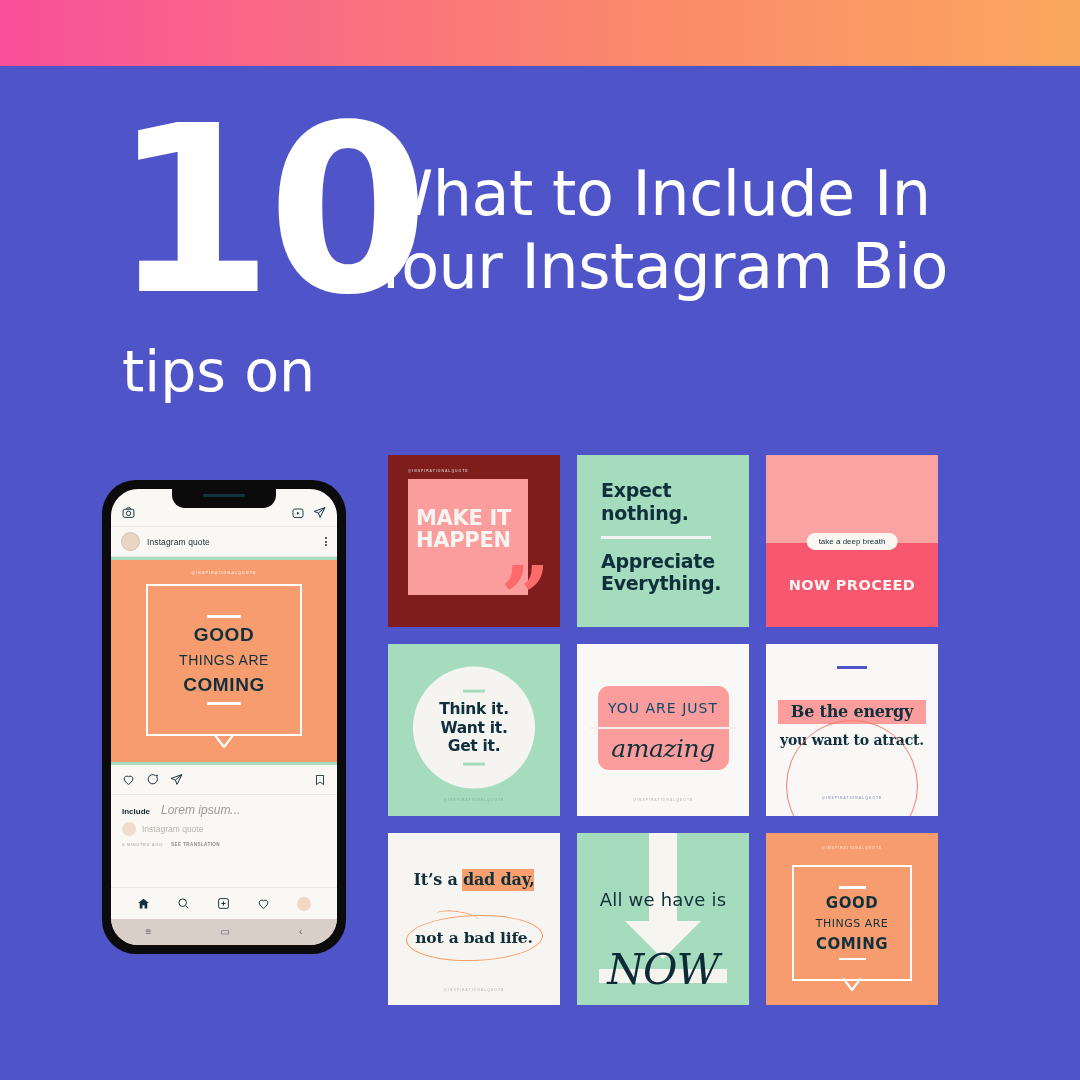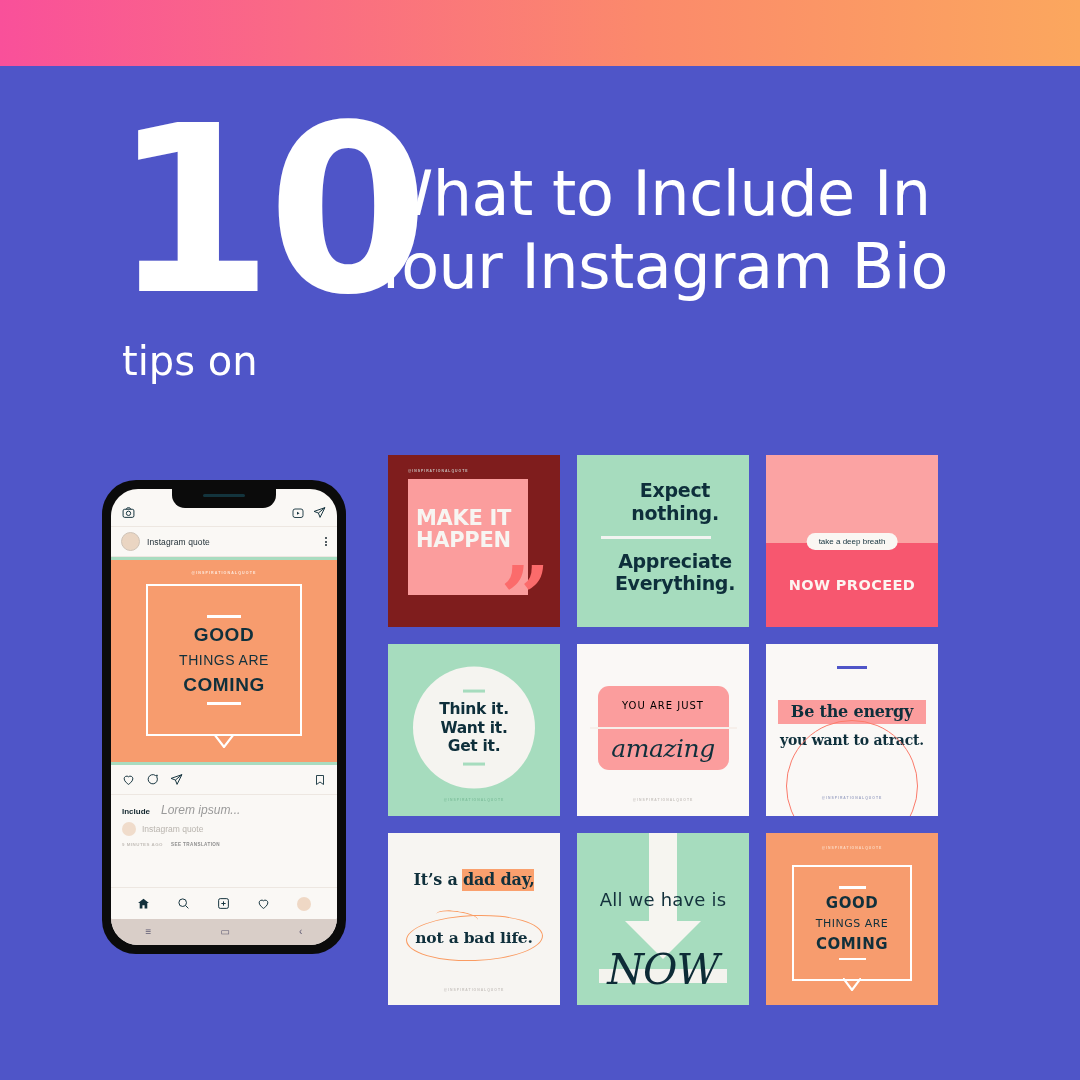--- a/index.html
+++ b/index.html
@@ -20,21 +20,21 @@
   
   #headline { position:absolute; left:0; top:66px; width:1080px; height:380px; }
   #big-number {
     position:absolute; left:112px; top:50px;
     font-size:232px; line-height:0.82; font-weight:700; color:#ffffff;
     letter-spacing:-6px;
     font-family:"DejaVu Sans", sans-serif;
   }
   #tips-on {
     position:absolute; left:122px; top:272px;
-    font-size:40px; font-weight:400; color:#ffffff; letter-spacing:0px;
+    font-size:57px; font-weight:400; color:#ffffff; letter-spacing:0px;
     font-family:"DejaVu Sans", sans-serif;
   }
   #headline-title {
     position:absolute; left:372px; top:92px; width:660px;
     font-size:62px; line-height:1.17; font-weight:400; color:#ffffff;
     letter-spacing:-0.5px;
     font-family:"DejaVu Sans", sans-serif;
   }
   #headline-title .tline { display:block; white-space:nowrap; }
 
@@ -160,21 +160,21 @@
     color:#F7F5F2; font-size:21px; font-weight:700; line-height:1.05; letter-spacing:-.3px;
     font-family:"DejaVu Sans", sans-serif;
   }
   #mk-quote {
     position:absolute; right:10px; bottom:6px;
     color:#FB6B6B; font-size:86px; line-height:.55; font-weight:700;
     font-family:"DejaVu Serif", serif;
   }
 
   
-  #card-expect { background:#A6DCBE; padding:24px 0 0 24px;text-align:center; }
+  #card-expect { background:#A6DCBE; padding:24px 0 0 24px; }
   #card-expect .ex-t {
     color:#0E2F3B; font-size:19px; font-weight:700; line-height:1.2; letter-spacing:-.3px;
     font-family:"DejaVu Sans", sans-serif;
   }
   #ex-rule { width:110px; height:3px; background:#F2F4F1; margin:11px 0 11px 0; }
 
   
   #card-stop { background:#F7576F; }
   #stop-top { height:88px; background:#FBA3A3; position:relative; }
   #stop-word {
@@ -209,21 +209,21 @@
 
   
   #card-amazing { background:#FAF8F6; }
   #am-block {
     position:absolute; left:21px; top:42px; width:131px; height:84px;
     background:#FB9D9D; border-radius:11px;
   }
   #am-line { position:absolute; left:13px; top:83px; width:147px; height:1.6px; background:#F6EFEA; }
   #am-top {
     position:absolute; left:0; right:0; top:56px; text-align:center;
-    color:#000000; font-size:10px; letter-spacing:1px;
+    color:#0c4a6e; font-size:14px; letter-spacing:1px;
     font-family:"DejaVu Sans", sans-serif;
   }
   #am-bot {
     position:absolute; left:0; right:0; top:90px; text-align:center;
     color:#10303C; font-size:25px; font-style:italic; letter-spacing:-.5px;
     font-family:"DejaVu Serif", serif;
   }
   #card-amazing .tag { bottom:14px; color:#C9C4C0; }
 
   

